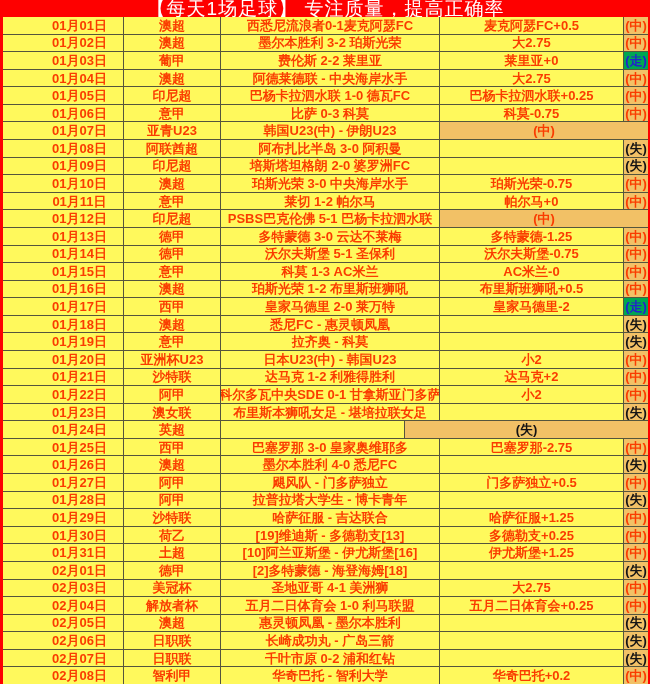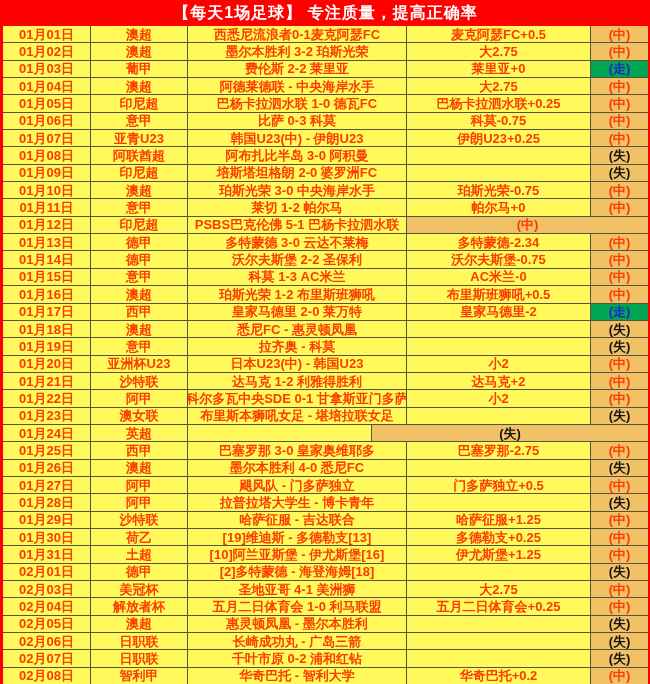--- a/index.html
+++ b/index.html
@@ -22,33 +22,34 @@
     background:#ffffff;
   }
   .sheet{
     width:650px;height:684px;
     display:flex;flex-direction:column;
     border-left:3px solid var(--frame);
     border-right:2px solid var(--frame);
     background:var(--row-bg);
   }
   .hdr{
-    height:26px;flex:none;
+    height:17px;flex:none;
     background:var(--header-bg);
     color:var(--header-text);
     display:flex;align-items:center;justify-content:center;
-    font-size:16px;font-weight:bold;letter-spacing:1px;
+    font-size:19px;font-weight:normal;letter-spacing:1px;
     white-space:nowrap;
   }
   .tbody{
     flex:1;display:flex;flex-direction:column;
   }
   .row{
     flex:1;display:flex;min-height:0;
     border-bottom:1px solid var(--line);
+    padding-left:33px;
   }
   .row:last-child{border-bottom:none;}
   .cell{
     display:flex;align-items:center;justify-content:center;
     background:var(--row-bg);
     color:var(--text-red);
     font-weight:bold;font-size:13px;
     white-space:nowrap;overflow:hidden;
     border-right:1px solid var(--line);
     line-height:1;
@@ -106,21 +107,20 @@
     <div class="cell c-date">01月06日</div>
     <div class="cell c-league">意甲</div>
     <div class="cell c-match">比萨 0-3 科莫</div>
     <div class="cell c-pick">科莫-0.75</div>
     <div class="cell c-result win">(中)</div>
   </div>
       <div class="row">
     <div class="cell c-date">01月07日</div>
     <div class="cell c-league">亚青U23</div>
     <div class="cell c-match">韩国U23(中) - 伊朗U23</div>
-    <div class="cell c-pick">伊朗U23+0.25</div>
     <div class="cell c-result win">(中)</div>
   </div>
       <div class="row">
     <div class="cell c-date">01月08日</div>
     <div class="cell c-league">阿联酋超</div>
     <div class="cell c-match">阿布扎比半岛 3-0 阿积曼</div>
     <div class="cell c-pick"></div>
     <div class="cell c-result lose">(失)</div>
   </div>
       <div class="row">
@@ -147,27 +147,27 @@
       <div class="row">
     <div class="cell c-date">01月12日</div>
     <div class="cell c-league">印尼超</div>
     <div class="cell c-match">PSBS巴克伦佛 5-1 巴杨卡拉泗水联</div>
     <div class="cell c-result win">(中)</div>
   </div>
       <div class="row">
     <div class="cell c-date">01月13日</div>
     <div class="cell c-league">德甲</div>
     <div class="cell c-match">多特蒙德 3-0 云达不莱梅</div>
-    <div class="cell c-pick">多特蒙德-2.34</div>
+    <div class="cell c-pick">多特蒙德-1.25</div>
     <div class="cell c-result win">(中)</div>
   </div>
       <div class="row">
     <div class="cell c-date">01月14日</div>
     <div class="cell c-league">德甲</div>
-    <div class="cell c-match">沃尔夫斯堡 2-2 圣保利</div>
+    <div class="cell c-match">沃尔夫斯堡 5-1 圣保利</div>
     <div class="cell c-pick">沃尔夫斯堡-0.75</div>
     <div class="cell c-result win">(中)</div>
   </div>
       <div class="row">
     <div class="cell c-date">01月15日</div>
     <div class="cell c-league">意甲</div>
     <div class="cell c-match">科莫 1-3 AC米兰</div>
     <div class="cell c-pick">AC米兰-0</div>
     <div class="cell c-result win">(中)</div>
   </div>

